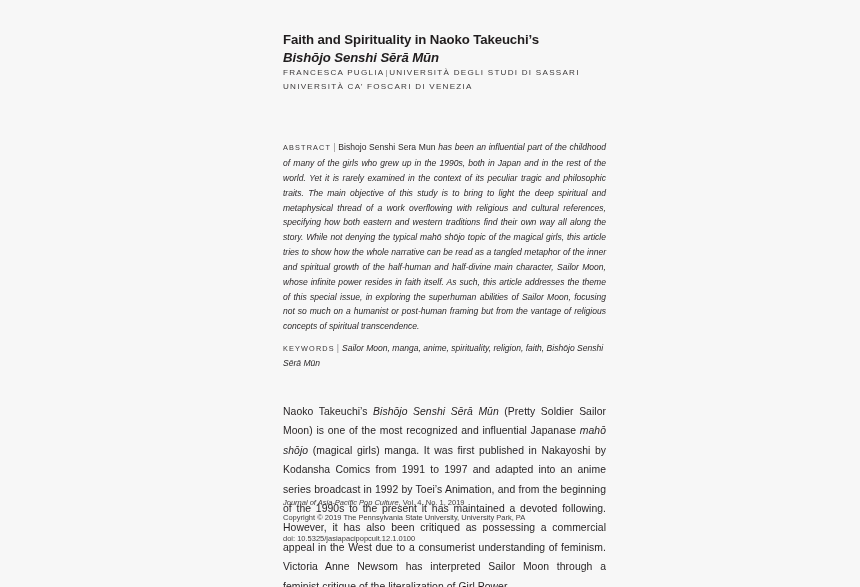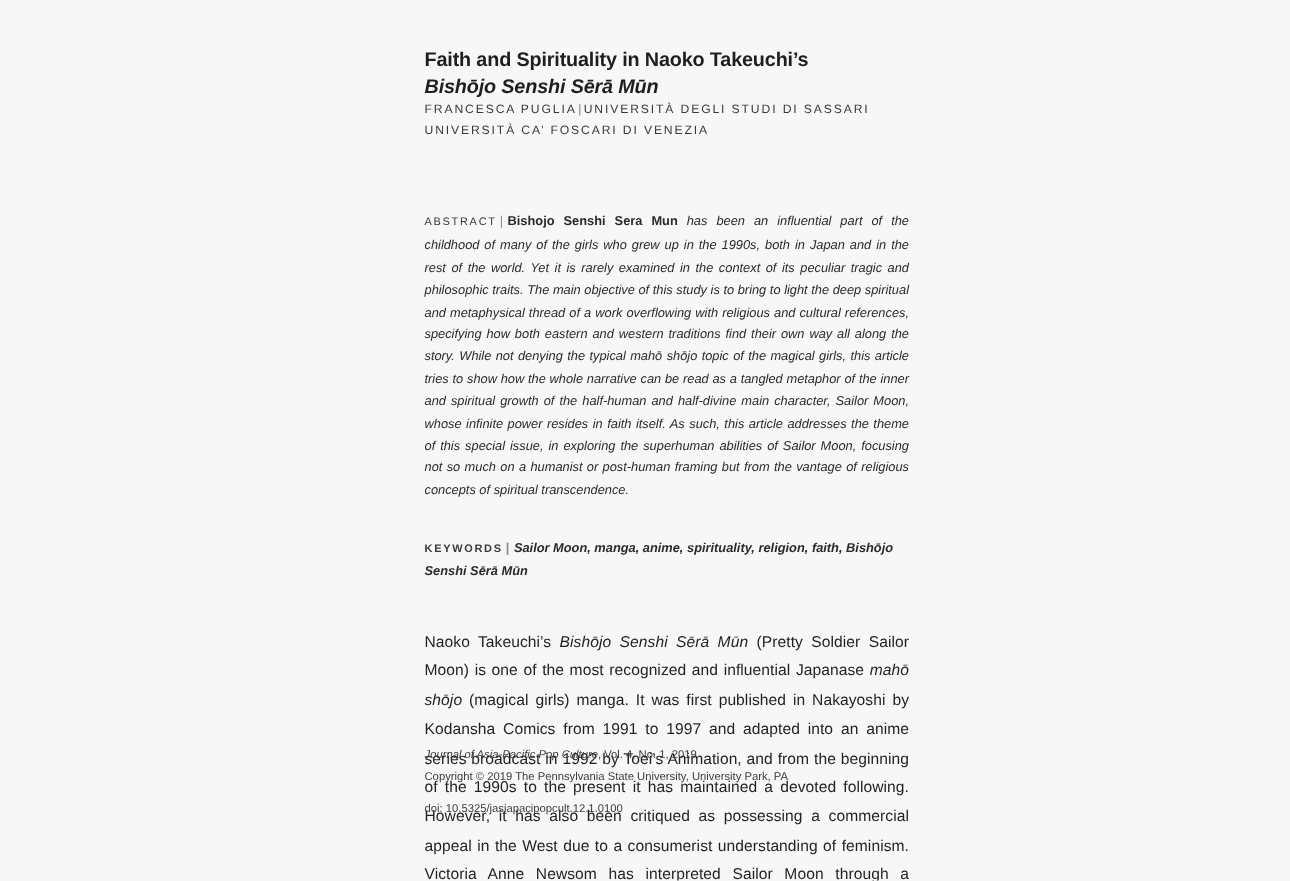--- a/index.html
+++ b/index.html
@@ -77,26 +77,24 @@
   }
   .abstract-text {
     font-size: 8.55px;
     line-height: 14.85px;
     font-style: italic;
     text-align: justify;
     color: #2c292a;
   }
   .abstract-text .roman {
     font-style: normal;
-    font-weight: bold;
   }
 
   .keywords-block {
-    margin-top: 24px;
-    font-weight: bold;
+    margin-top: 7px;
   }
   .keywords-text {
     font-size: 8.55px;
     line-height: 14.3px;
     font-style: italic;
     color: #2c292a;
   }
 
   
   .body-block {

